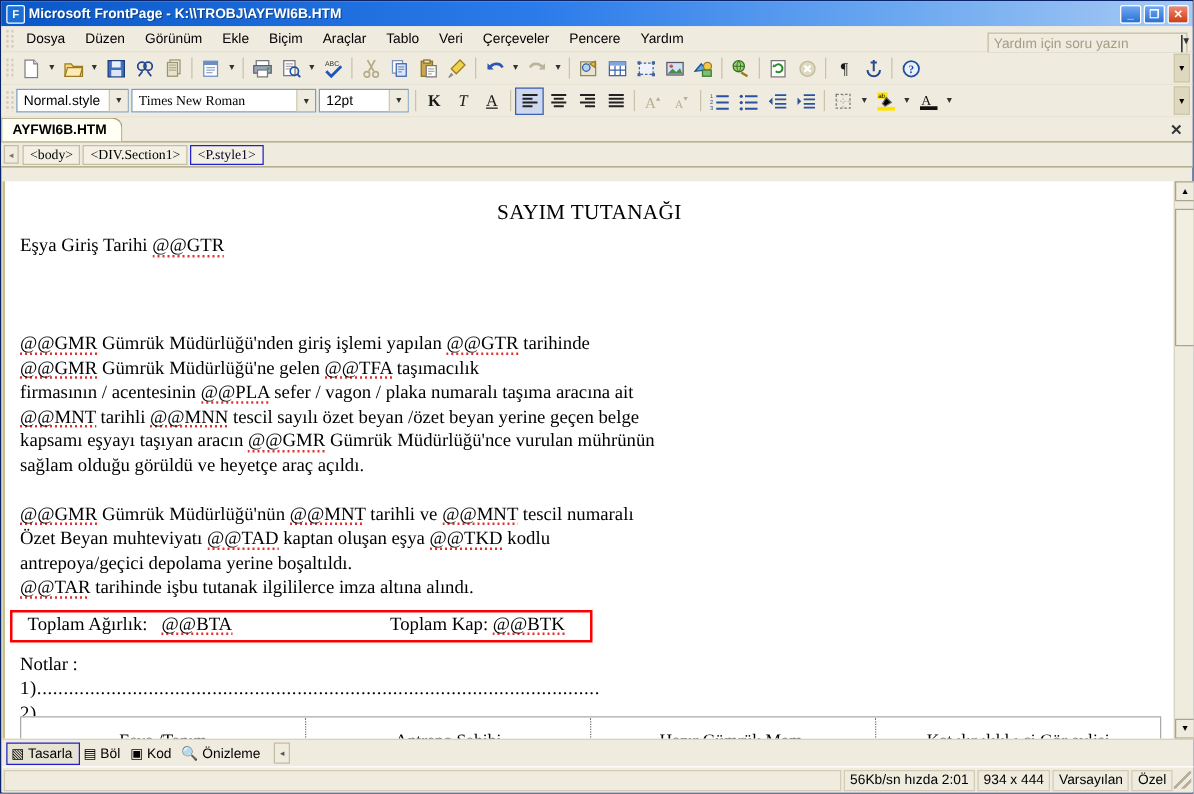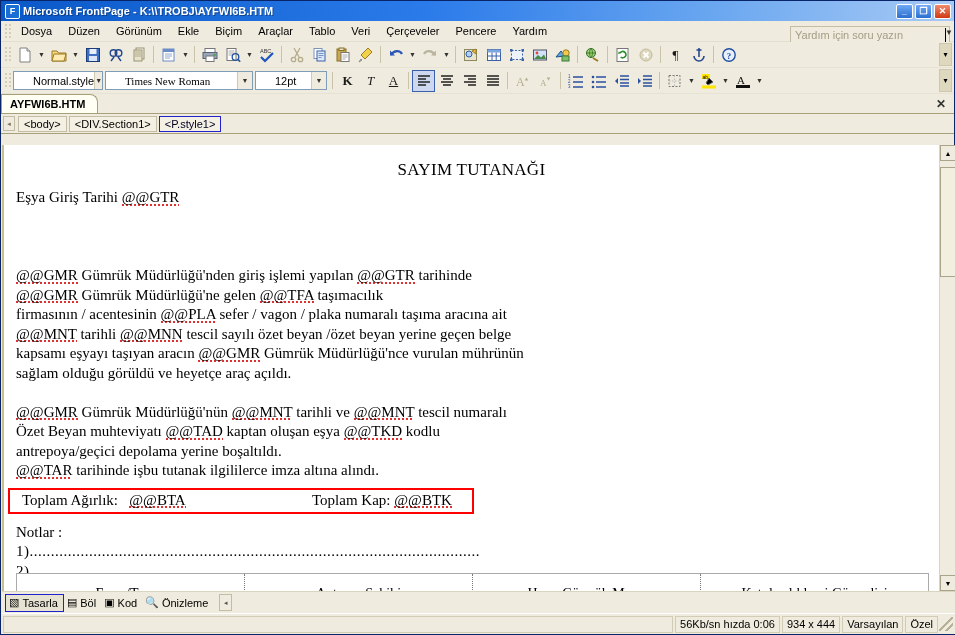--- a/index.html
+++ b/index.html
@@ -115,21 +115,21 @@
     background: #ded8bf;
     border: 1px solid #cdc7ac;
     display: flex; align-items: center; justify-content: center;
     font-size: 8px; color: #000;
   }
   .combo {
     height: 19px; background: #fff;
     border: 1px solid #7f9db9;
     display: flex; align-items: center;
     font-size: 11px; color: #000;
-    padding-left: 19px; margin-right: 2px;
+    padding-left: 5px; margin-right: 2px;
     flex: none;
   }
   .combo .cbtn {
     margin-left: auto; width: 15px; height: 17px;
     background: #efebde; border-left: 1px solid #cfc9b0;
     display: flex; align-items: center; justify-content: center;
     font-size: 7px; color: #333;
   }
   .c-style { width: 90px; }
   .c-font  { width: 148px; font-family: Liberation Serif, serif; }
@@ -174,21 +174,21 @@
     border: 1px solid #c3bda3; background: #efebde;
     display: flex; align-items: center; justify-content: center;
     font-size: 7px; color: #7a7458; margin-right: 3px;
   }
   .crumb {
     height: 16px;
     border: 1px solid #c3bda3;
     background: #f4f1e4;
     font-size: 11px; color: #000;
     display: flex; align-items: center;
-    padding: 0 5px; margin-right: 2px;
+    padding: 0 5px; margin-right: 2px; font-family: Liberation Serif, serif;
   }
   .crumb.active { border-color: #2222cc; color: #000022; }
 
   
   .docarea {
     position: absolute;
     left: 1px; top: 144px;
     width: 953px; height: 446px;
     background: #efebde;
     display: flex;
@@ -802,20 +802,20 @@
     </div>
     <div class="vbtn">
       <span class="gi">🔍</span>
       <span>Önizleme</span>
     </div>
     <div class="hscroll-stub">◂</div>
   </div>
 
   <div class="statusbar">
     <div class="st-pane st-grow"></div>
-    <div class="st-pane">56Kb/sn hızda 0:06</div>
+    <div class="st-pane">56Kb/sn hızda 2:01</div>
     <div class="st-pane">934 x 444</div>
     <div class="st-pane">Varsayılan</div>
     <div class="st-pane">Özel</div>
     <div class="grip"></div>
   </div>
 
 </div>
 
 </body></html>

